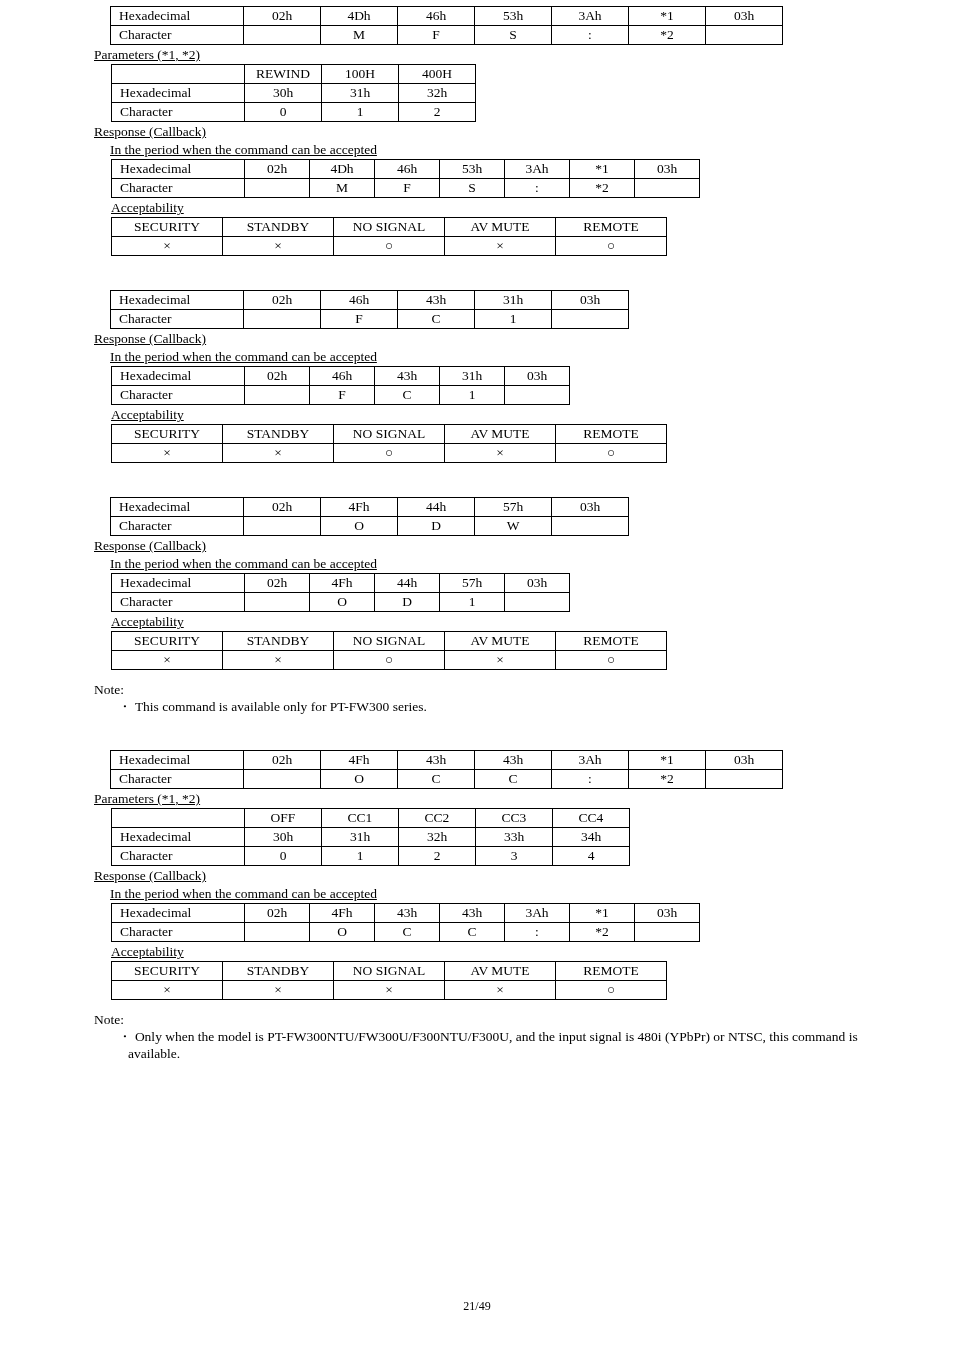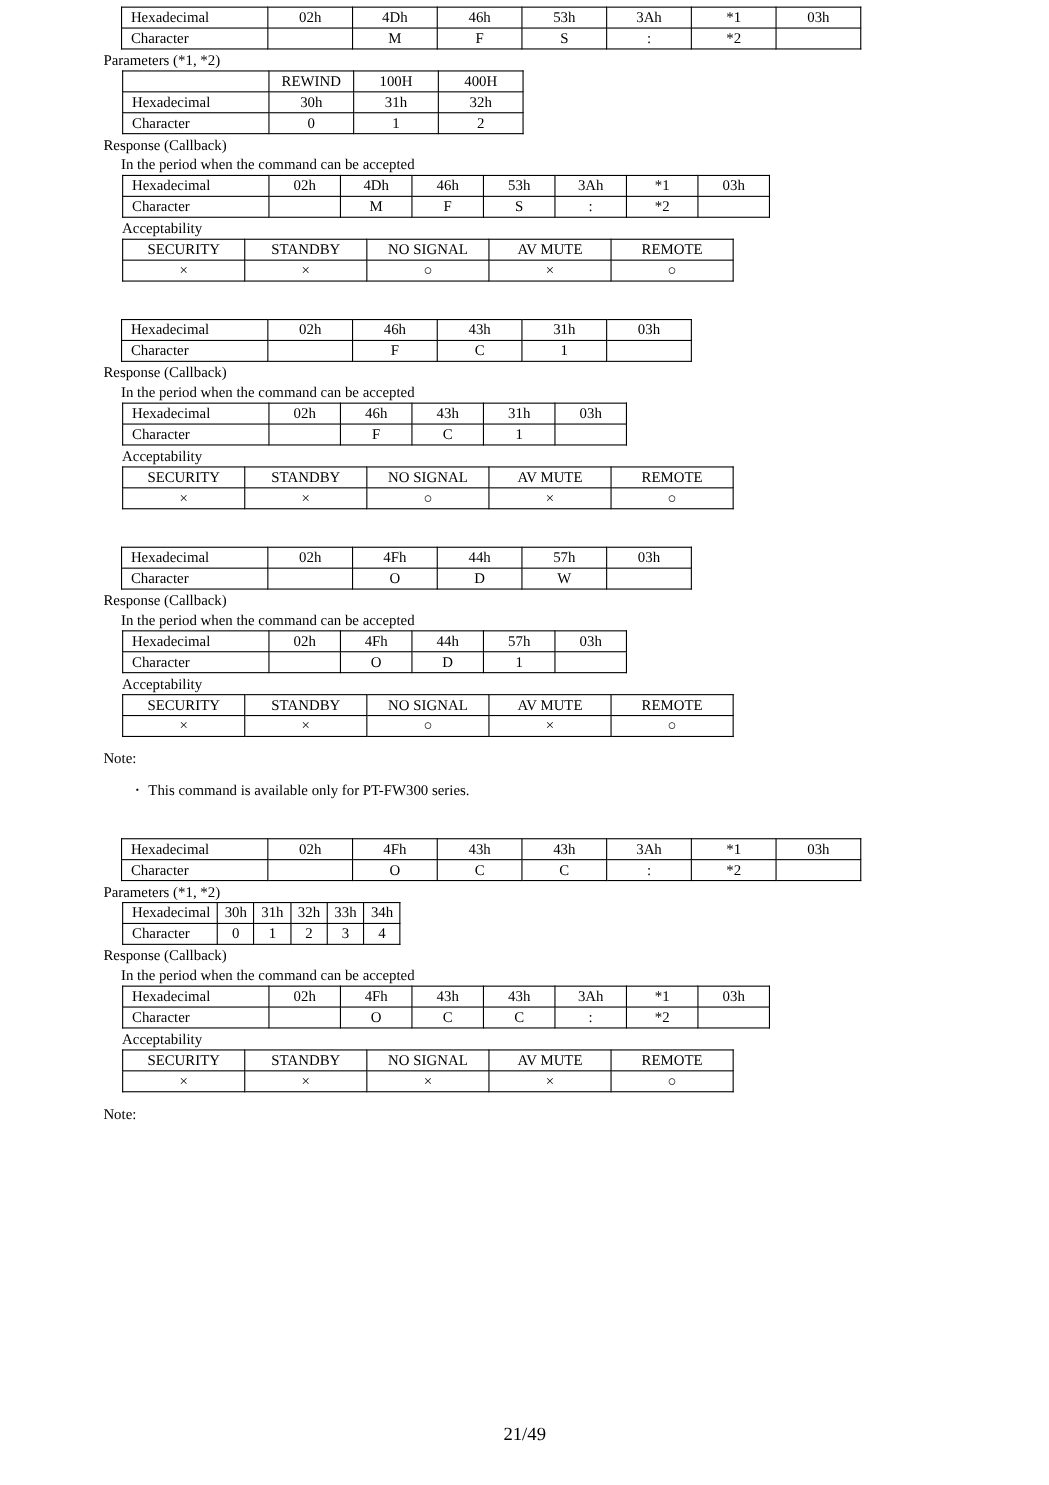--- a/index.html
+++ b/index.html
@@ -12,21 +12,21 @@
       color: #000;
     }
     .page {
       width: 954px;
       height: 1350px;
       position: relative;
       box-sizing: border-box;
       padding: 6px 94px 0 94px;
     }
     .block { margin-bottom: 34px; }
-    .section-label { margin: 2px 0 1px 0; }
+    .section-label { margin: 2px 0 1px 0; text-decoration: underline; }
     .indent0 { margin-left: 0; }
     .indent1 { margin-left: 16px; }
     .indent2 { margin-left: 17px; }
     table {
       border-collapse: collapse;
     }
     td, th {
       border: 1px solid #000;
       padding: 0 6px;
       height: 18px;
@@ -36,26 +36,26 @@
       font-weight: normal;
       vertical-align: middle;
       white-space: nowrap;
     }
     .lh { text-align: left; padding-left: 8px; }
     .w-lab { width: 118px; }
     .w-val { width: 64px; }
     .w-val-s { width: 52px; }
     .w-mode { width: 98px; text-align: center; }
     .note-line { margin: 12px 0 0 0; }
-    .bullet-line { margin: 12px 0 0 24px; text-indent: -10px; padding-left: 10px; }
+    .bullet-line { margin: 0 0 0 24px; text-indent: -10px; padding-left: 10px; }
     .page-num {
       position: absolute;
       left: 0; right: 0; bottom: 36px;
       text-align: center;
-      font-size: 17px;
+      font-size: 12px;
     }
   </style>
 </head>
 <body>
 
 <div class="page">
 
   <div class="block">
     <table class="indent1">
       <tbody>
@@ -307,20 +307,28 @@
         <td>:</td>
         <td>*2</td>
         <td></td>
       </tr>
     </tbody>
       </table>
 
     <div class="section-label indent0">Parameters (*1, *2)</div>
     <table class="indent2">
       <tbody>
+          <tr>
+        <td class="lh w-lab"></td>
+        <td class="w-val">OFF</td>
+        <td class="w-val">CC1</td>
+        <td class="w-val">CC2</td>
+        <td class="w-val">CC3</td>
+        <td class="w-val">CC4</td>
+      </tr>
       <tr>
         <td class="lh">Hexadecimal</td>
         <td>30h</td>
         <td>31h</td>
         <td>32h</td>
         <td>33h</td>
         <td>34h</td>
       </tr>
       <tr>
         <td class="lh">Character</td>
@@ -372,16 +380,17 @@
       <tr>
         <td>×</td>
         <td>×</td>
         <td>×</td>
         <td>×</td>
         <td>○</td>
       </tr>
     </tbody>
       </table>
     <div class="note-line indent0">Note:</div>
+    <div class="bullet-line">・ <span>Only when the model is PT-FW300NTU/FW300U/F300NTU/F300U, and the input signal is 480i (YPbPr) or NTSC, this command is available.</span></div>
   </div>
 
   <div class="page-num">21/49</div>
 </div>
 
 </body></html>

